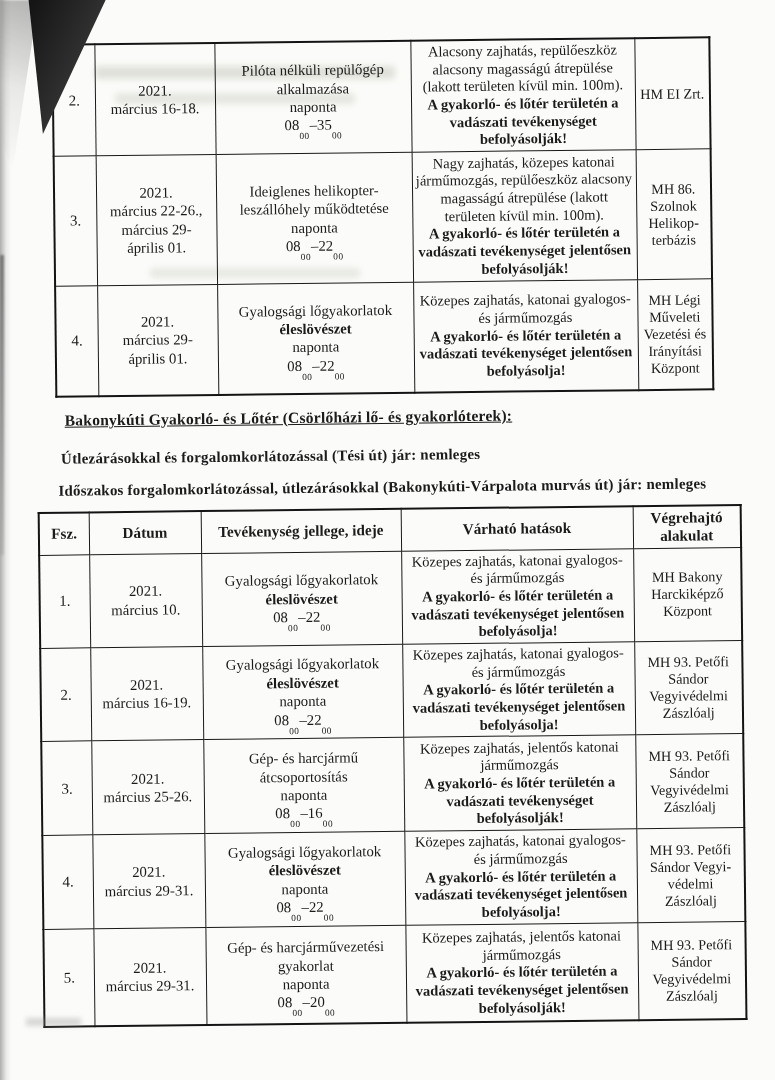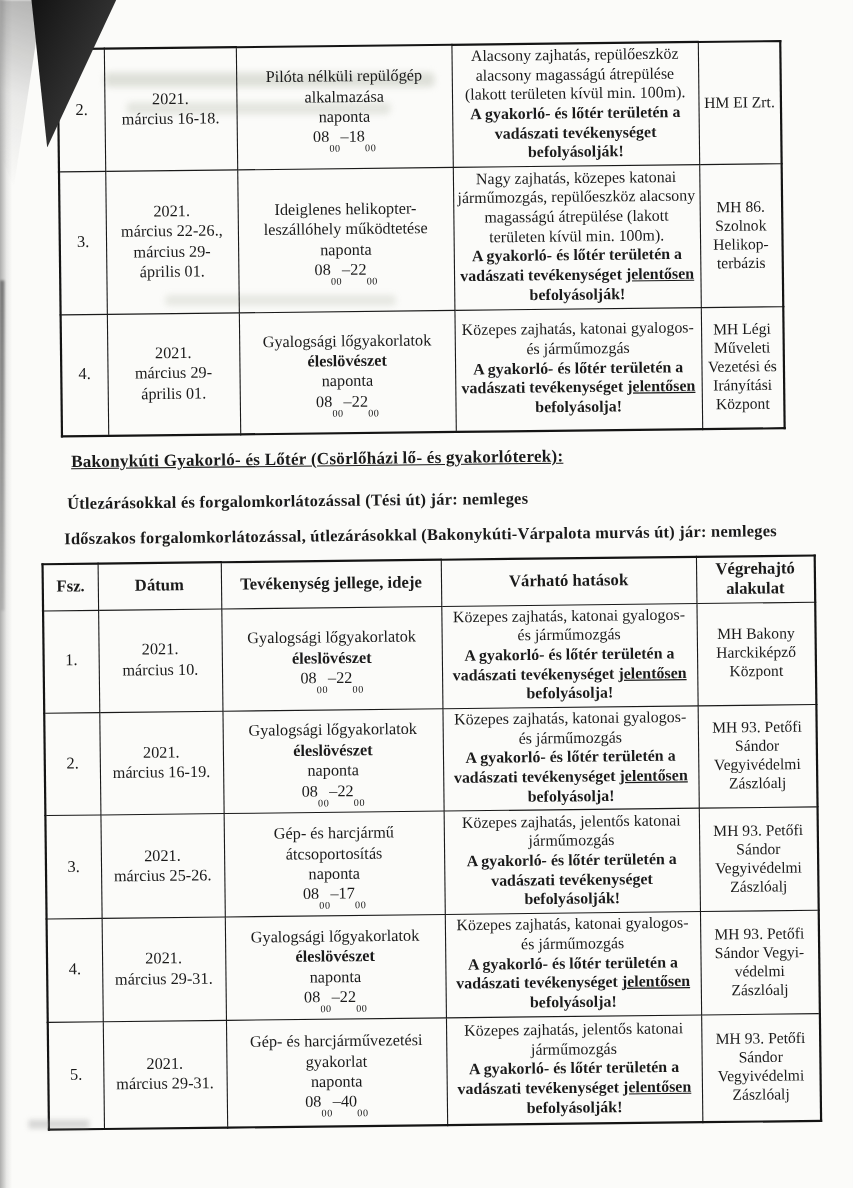--- a/index.html
+++ b/index.html
@@ -32,21 +32,21 @@
 
   
   table{border-collapse:collapse;position:absolute;table-layout:fixed;background:transparent;}
   table{border:2.5px solid #141414;}
   td,th{border:1.6px solid #1a1a1a;vertical-align:middle;text-align:center;
     padding:2px 4px;font-size:14.8px;line-height:1.24;overflow:hidden;}
   .t1{left:57px;top:40px;width:657px;}
   .t2{left:38px;top:508px;width:702px;}
   th{font-weight:bold;font-size:15.2px;line-height:1.2;}
   .b{font-weight:bold;}
-  .u{text-decoration:underline;}
+  .u{}
   .imp{font-size:14.5px;line-height:1.22;padding:2px 3px;}
   .unitc{font-size:14.2px;line-height:1.2;padding:2px 3px;}
   .numc{font-size:15px;}
   .time sup{font-size:9.3px;position:relative;top:15px;letter-spacing:.5px;}
 
   
   .site-heading{position:absolute;left:66px;top:408px;font-weight:bold;font-size:15.6px;
     text-decoration:underline;letter-spacing:.2px;}
   .note{position:absolute;font-weight:bold;font-size:15px;letter-spacing:.2px;}
   .note1{left:62px;top:447px;}
@@ -77,21 +77,21 @@
         <td>
           <div>2021.</div>
           <div>március 16-18.</div>
           <div></div>
           <div></div>
         </td>
         <td>
           <div>Pilóta nélküli repülőgép alkalmazása</div>
           <div class="b"></div>
           <div>naponta</div>
-          <div class="time"><span>08</span><sup>00</sup><span>–</span><span>18</span><sup>00</sup></div>
+          <div class="time"><span>08</span><sup>00</sup><span>–</span><span>35</span><sup>00</sup></div>
         </td>
         <td class="imp">
           <div>Alacsony zajhatás, repülőeszköz alacsony magasságú átrepülése (lakott területen kívül min. 100m).</div>
           <div class="b">
             <span>A gyakorló- és lőtér területén a vadászati tevékenységet</span>
             <span class="u"></span>
             <span>befolyásolják!</span>
           </div>
         </td>
         <td class="unitc">HM EI Zrt.</td>
@@ -214,21 +214,21 @@
       <tr style="height:94px">
         <td class="numc">3.</td>
         <td>
           <div>2021.</div>
           <div>március 25-26.</div>
         </td>
         <td>
           <div>Gép- és harcjármű átcsoportosítás</div>
           <div class="b"></div>
           <div>naponta</div>
-          <div class="time"><span>08</span><sup>00</sup><span>–</span><span>17</span><sup>00</sup></div>
+          <div class="time"><span>08</span><sup>00</sup><span>–</span><span>16</span><sup>00</sup></div>
         </td>
         <td class="imp">
           <div>Közepes zajhatás, jelentős katonai járműmozgás</div>
           <div class="b">
             <span>A gyakorló- és lőtér területén a vadászati tevékenységet</span>
             <span class="u"></span>
             <span>befolyásolják!</span>
           </div>
         </td>
         <td class="unitc">MH 93. Petőfi Sándor Vegyivédelmi Zászlóalj</td>
@@ -258,21 +258,21 @@
       <tr style="height:98px">
         <td class="numc">5.</td>
         <td>
           <div>2021.</div>
           <div>március 29-31.</div>
         </td>
         <td>
           <div>Gép- és harcjárművezetési gyakorlat</div>
           <div class="b"></div>
           <div>naponta</div>
-          <div class="time"><span>08</span><sup>00</sup><span>–</span><span>40</span><sup>00</sup></div>
+          <div class="time"><span>08</span><sup>00</sup><span>–</span><span>20</span><sup>00</sup></div>
         </td>
         <td class="imp">
           <div>Közepes zajhatás, jelentős katonai járműmozgás</div>
           <div class="b">
             <span>A gyakorló- és lőtér területén a vadászati tevékenységet</span>
             <span class="u">jelentősen</span>
             <span>befolyásolják!</span>
           </div>
         </td>
         <td class="unitc">MH 93. Petőfi Sándor Vegyivédelmi Zászlóalj</td>

